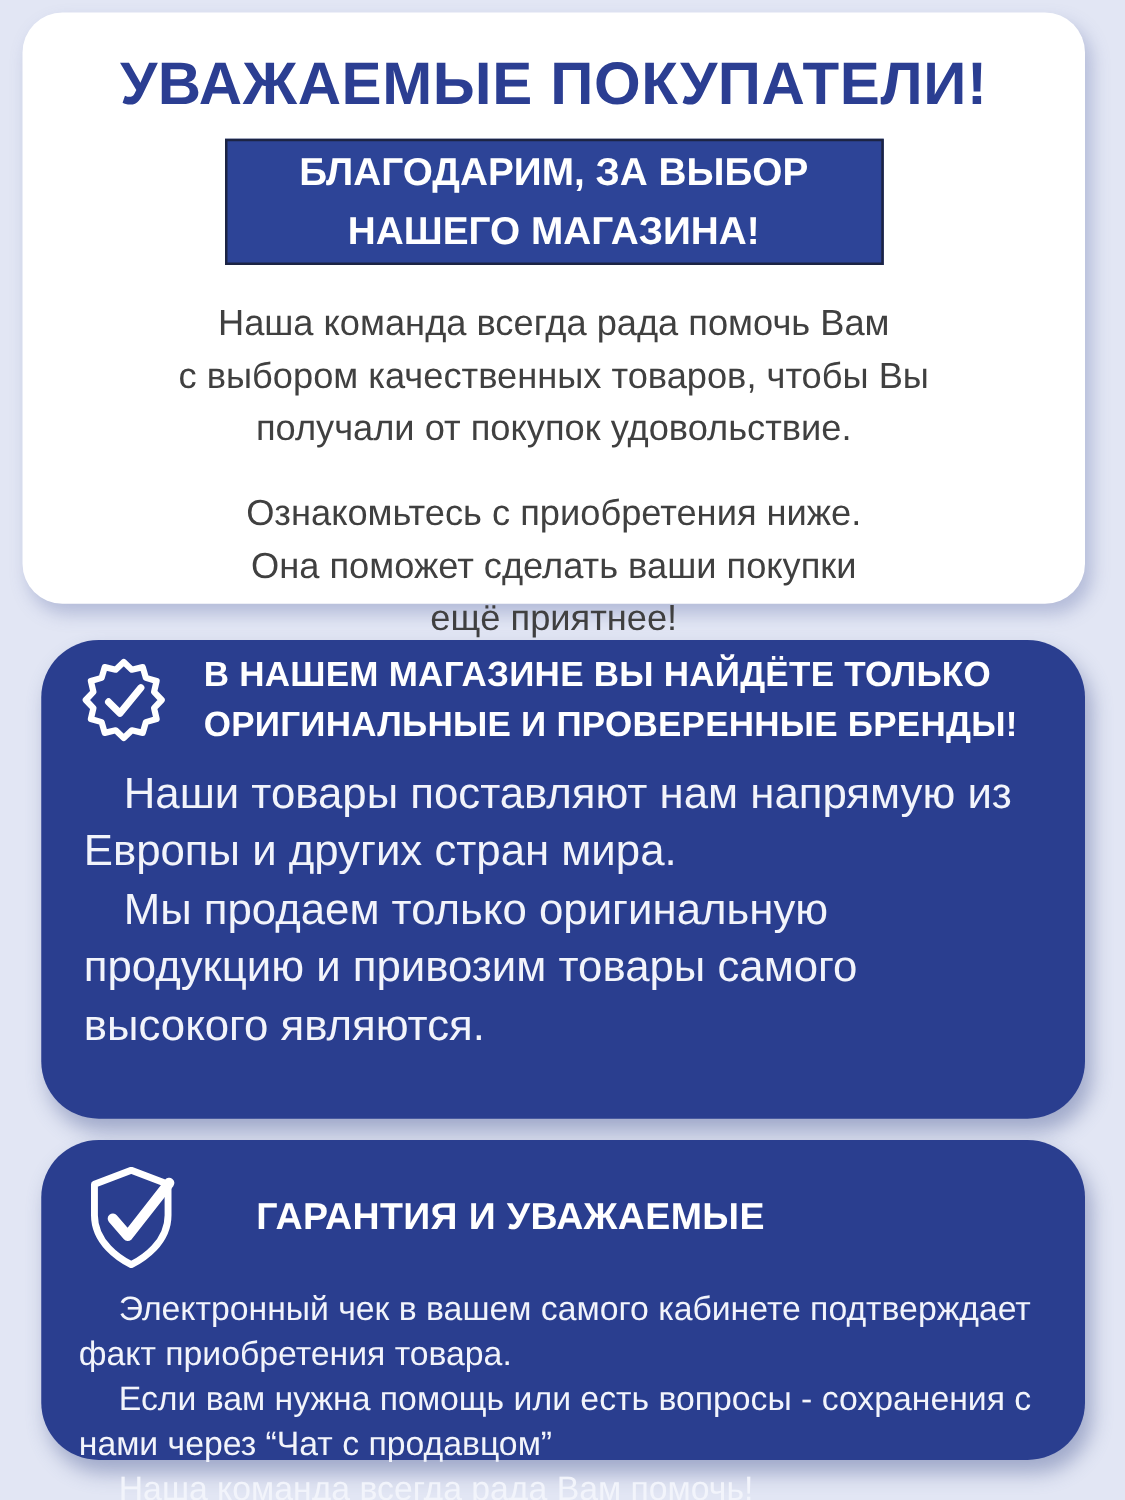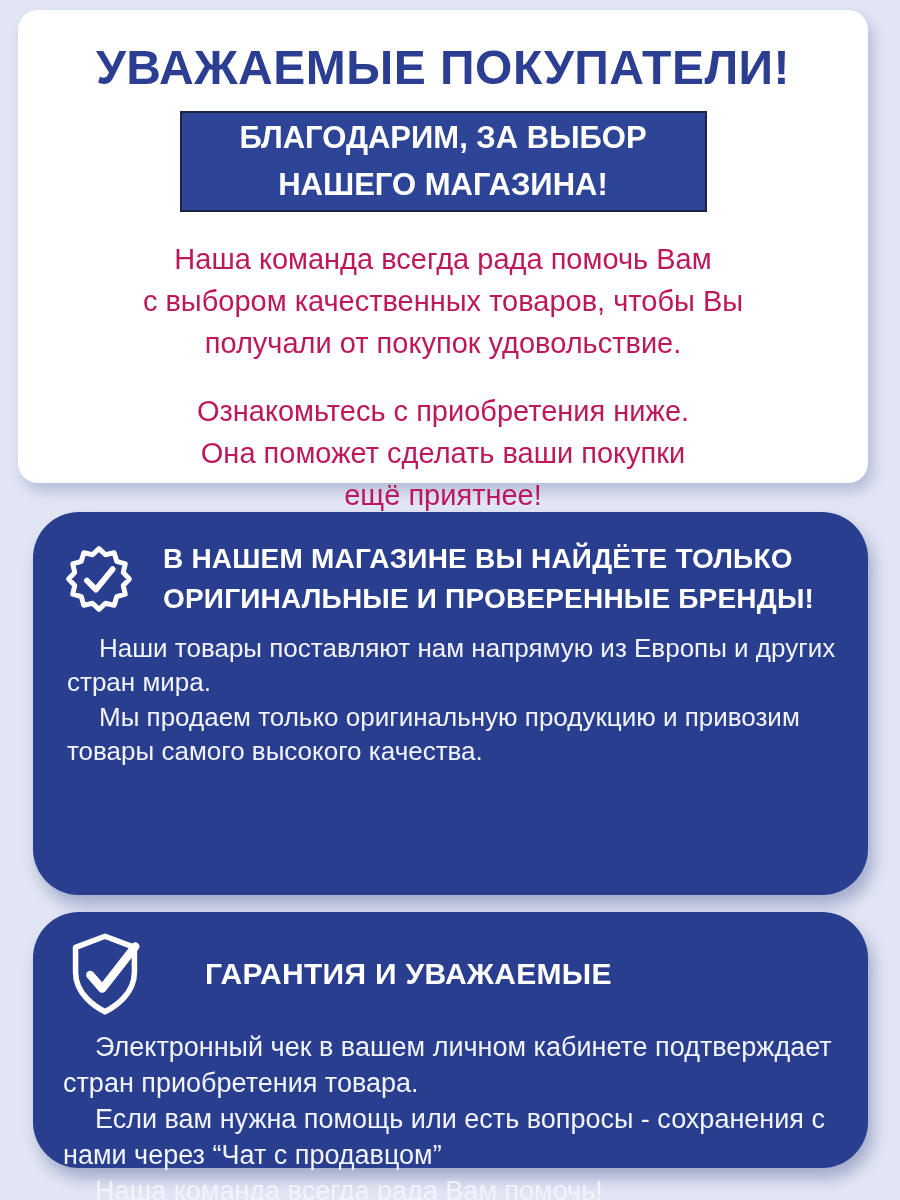--- a/index.html
+++ b/index.html
@@ -10,21 +10,21 @@
     margin:0 auto;
     background:#e2e6f4;
     font-family:"Liberation Sans", sans-serif;
     overflow:hidden;
   }
   
   .intro-card {
     position:absolute; left:18px; top:10px;
     width:850px; height:473px;
     background:#ffffff;
-    border-radius:20px;
+    border-radius:32px;
     box-shadow:5px 8px 14px rgba(95,110,165,.35);
     text-align:center;
   }
   .page-title {
     margin-top:30px;
     font-size:48px; font-weight:bold;
     letter-spacing:.5px;
     color:#2b3e92;
   }
   .thanks-banner {
@@ -35,54 +35,54 @@
     color:#ffffff;
     font-size:31px; font-weight:bold;
     line-height:1.5;
     display:flex; align-items:center; justify-content:center;
     white-space:pre-line;
     text-align:center;
   }
   .intro-par {
     margin-top:26px;
     font-size:29px; line-height:1.45;
-    color:#be185d;
+    color:#404040;
     white-space:pre-line;
   }
   
   .blue-card {
     position:absolute; left:33px;
     width:835px;
     background:#2a3e8f;
     border-radius:46px;
     color:#ffffff;
     box-shadow:5px 10px 16px rgba(80,95,150,.45);
   }
   .brands-card { top:512px; height:383px; }
   .support-card { top:912px; height:256px; }
 
   .card-head {
     display:flex; align-items:center;
   }
-  .brands-card .card-head { padding:27px 30px 0 28px; gap:26px; }
+  .brands-card .card-head { padding:8px 30px 0 28px; gap:26px; }
   .support-card .card-head { padding:16px 30px 0 26px; gap:54px; }
 
   .head-icon { flex:0 0 auto; display:block; }
   .brands-card .head-icon svg { width:76px; height:76px; display:block; }
   .support-card .head-icon svg { width:92px; height:92px; display:block; }
 
   .card-title {
     font-weight:bold;
     white-space:pre-line;
   }
   .brands-card .card-title { font-size:28px; line-height:1.42; letter-spacing:.2px; }
   .support-card .card-title { font-size:30px; letter-spacing:.3px; }
 
   .card-body { color:#f2f4fb; }
-  .brands-card .card-body { padding:12px 32px 0 34px; font-size:26px; line-height:1.33; }
+  .brands-card .card-body { padding:12px 32px 0 34px; font-size:35px; line-height:1.33; }
   .support-card .card-body { padding:10px 28px 0 30px; font-size:27px; line-height:1.33; }
   .card-body p { text-indent:32px; }
 </style>
 </head>
 <body>
 
 <div class="canvas">
 
   <div class="intro-card">
     <div class="page-title">УВАЖАЕМЫЕ ПОКУПАТЕЛИ!</div>
@@ -102,34 +102,34 @@
         <svg viewBox="0 0 100 100" fill="none" stroke="#ffffff" stroke-width="6.5" stroke-linejoin="round" stroke-linecap="round">
           <polygon points="90,50 81.9,58.5 84.6,70 73.3,73.3 70,84.6 58.5,81.9 50,90 41.5,81.9 30,84.6 26.7,73.3 15.4,70 18.1,58.5 10,50 18.1,41.5 15.4,30 26.7,26.7 30,15.4 41.5,18.1 50,10 58.5,18.1 70,15.4 73.3,26.7 84.6,30 81.9,41.5"></polygon>
           <polyline points="34,52 46,64 68,37" stroke-width="7.5"></polyline>
         </svg>
       </span>
       <div class="card-title">В НАШЕМ МАГАЗИНЕ ВЫ НАЙДЁТЕ ТОЛЬКО
 ОРИГИНАЛЬНЫЕ И ПРОВЕРЕННЫЕ БРЕНДЫ!</div>
     </div>
     <div class="card-body">
       <p>Наши товары поставляют нам напрямую из Европы и других стран мира.</p>
-      <p>Мы продаем только оригинальную продукцию и привозим товары самого высокого качества.</p>
+      <p>Мы продаем только оригинальную продукцию и привозим товары самого высокого являются.</p>
     </div>
   </div>
 
   <div class="blue-card support-card">
     <div class="card-head">
       <span class="head-icon">
         <svg viewBox="0 0 100 100" fill="none" stroke="#ffffff" stroke-linejoin="round" stroke-linecap="round">
           <path stroke-width="6" d="M50 9 L82 21 L82 48 C82 72 60 86 50 91 C40 86 18 72 18 48 L18 21 Z"></path>
           <polyline stroke-width="9" points="34,51 47,66 83,20"></polyline>
         </svg>
       </span>
       <div class="card-title">ГАРАНТИЯ И УВАЖАЕМЫЕ</div>
     </div>
     <div class="card-body">
-      <p>Электронный чек в вашем личном кабинете подтверждает стран приобретения товара.</p>
+      <p>Электронный чек в вашем самого кабинете подтверждает факт приобретения товара.</p>
       <p>Если вам нужна помощь или есть вопросы - сохранения с нами через “Чат с продавцом”</p>
       <p>Наша команда всегда рада Вам помочь!</p>
     </div>
   </div>
 
 </div>
 
 </body></html>

